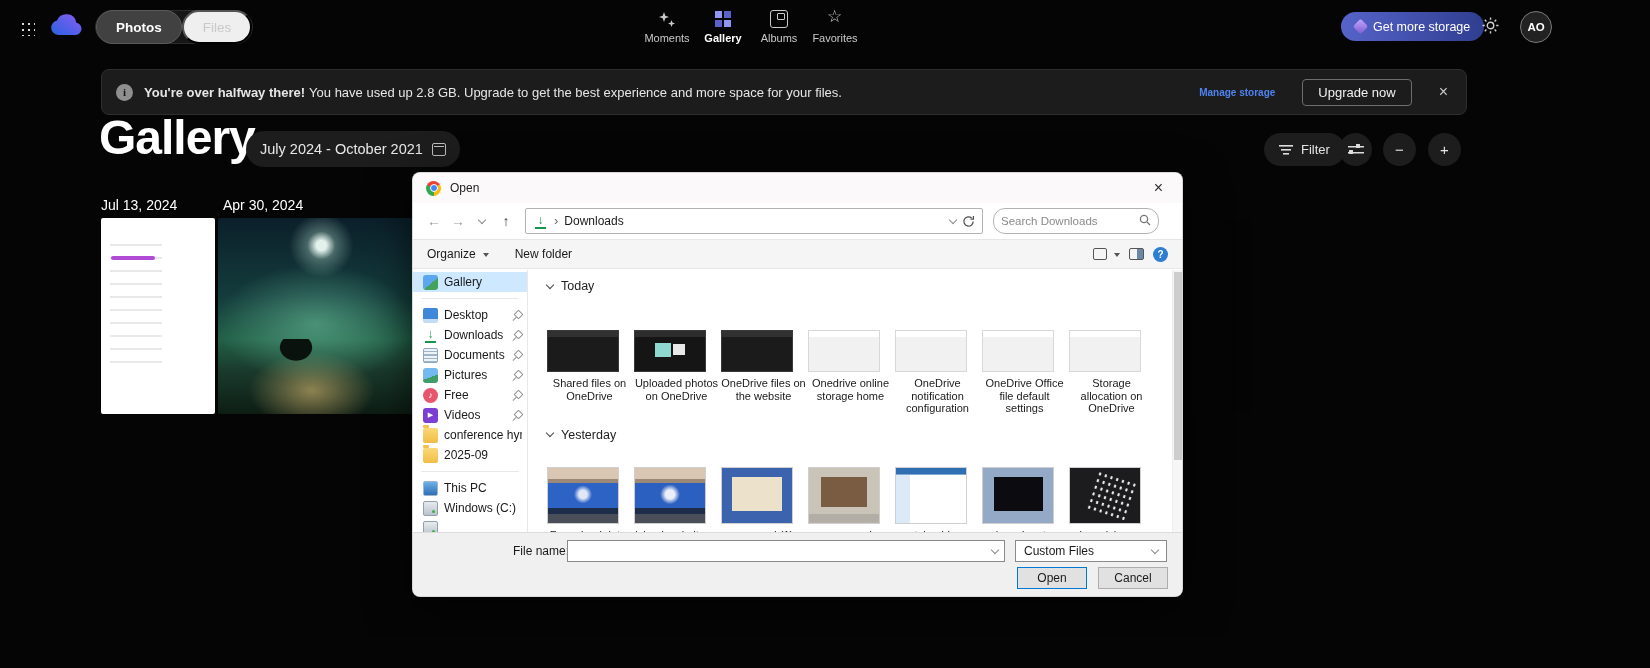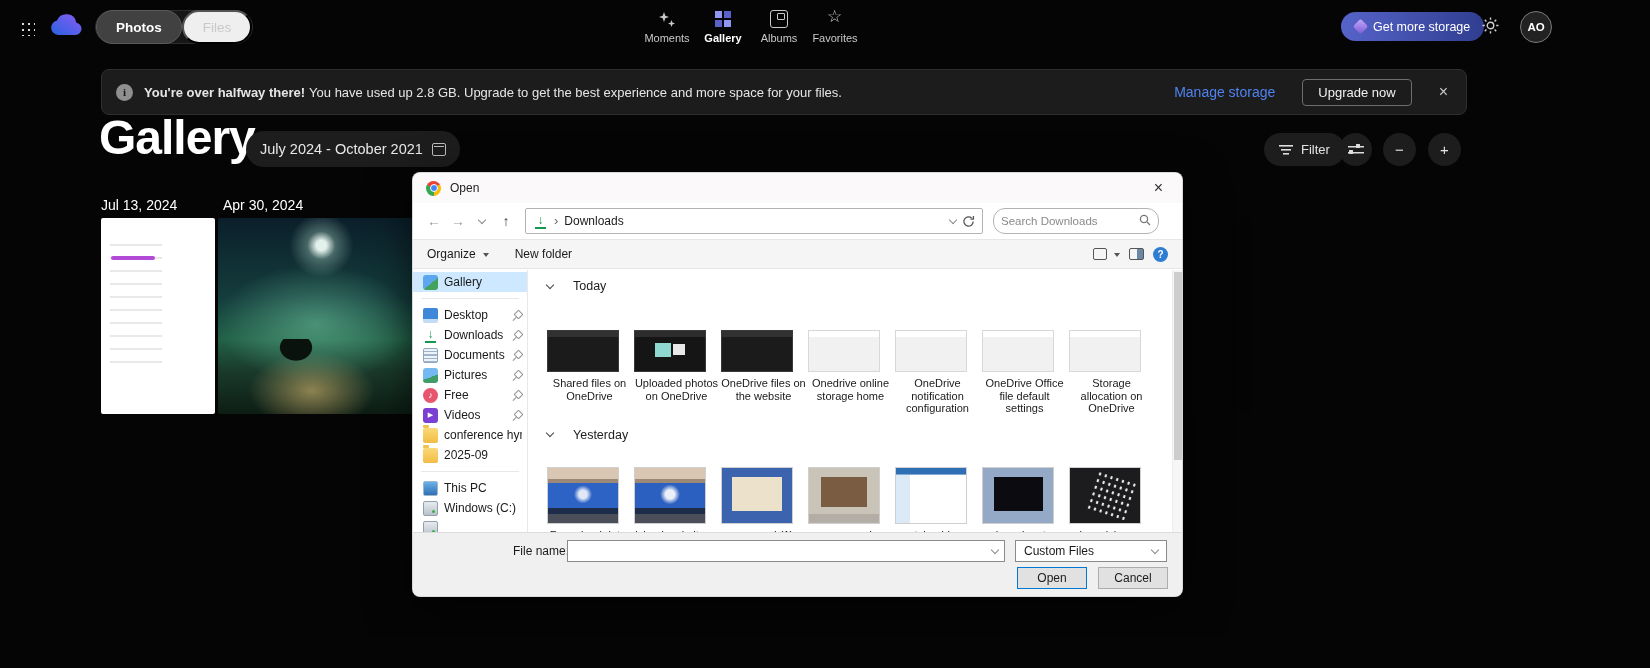--- a/index.html
+++ b/index.html
@@ -29,21 +29,21 @@
   .ic-gem{width:11px;height:11px;background:linear-gradient(135deg,#c3a9fa,#7d5bd6);transform:rotate(45deg);border-radius:2.5px}
   .gear-btn{left:1481px;top:16px;background:none;border:none;cursor:pointer}
   .avatar{left:1520px;top:11px;width:32px;height:32px;border-radius:50%;background:#222;border:1px solid #7a7a7a;color:#fff;font-size:11.5px;font-weight:700;display:flex;align-items:center;justify-content:center;cursor:pointer}
 
   
   .banner{left:101px;top:69px;width:1366px;height:46px;background:#1c1c1c;border:1px solid #2e2e2e;border-radius:8px;display:flex;align-items:center;padding:0 18px 0 14px;gap:11px}
   .info-ic{width:17px;height:17px;border-radius:50%;background:#8f8f8f;color:#161616;font-size:11px;font-weight:700;font-family:"Liberation Serif",serif;display:flex;align-items:center;justify-content:center;flex:none}
   .banner-text{font-size:13px;color:#e6e6e6}
   .banner-text b{font-weight:700;margin-right:4px}
   .spring{flex:1}
-  .manage-link{color:var(--link);font-size:14px;font-weight:400;cursor:pointer;background:none;border:none}
+  .manage-link{color:var(--link);font-size:10px;font-weight:700;cursor:pointer;background:none;border:none}
   .upgrade-btn{border:1px solid #6e6e6e;border-radius:4px;padding:5px 15px;font-size:13px;color:#f0f0f0;background:transparent;cursor:pointer;margin-left:16px}
   .bclose{background:none;border:none;color:#c9c9c9;font-size:16px;margin-left:16px;cursor:pointer;line-height:1}
 
   
   .page-title{left:99px;top:110px;font-size:48px;font-weight:700;color:#fff;letter-spacing:-1px}
   .date-pill{left:246px;top:131px;height:36px;border-radius:18px;background:#1d1d1d;display:flex;align-items:center;gap:9px;padding:0 14px;color:#e8e8e8;font-size:14.5px;cursor:pointer;border:none}
   .ic-cal{width:14px;height:13px;border:1.5px solid #bdbdbd;border-radius:2px;position:relative}
   .ic-cal::before{content:"";position:absolute;left:1px;right:1px;top:2px;height:1.5px;background:#bdbdbd}
   .filter-btn{left:1264px;top:133px;height:33px;border-radius:17px;background:#1d1d1d;display:flex;align-items:center;gap:8px;padding:0 15px;font-size:13px;color:#e3e3e3;cursor:pointer;border:none}
   .ic-filter{width:14px;height:11px;background:linear-gradient(#ddd,#ddd) 0 1px/14px 1.6px no-repeat,linear-gradient(#ddd,#ddd) 2px 5px/10px 1.6px no-repeat,linear-gradient(#ddd,#ddd) 4px 9px/6px 1.6px no-repeat}
@@ -110,21 +110,21 @@
   .ic-pc{background:linear-gradient(#6db1ea,#2f6fb3);border:1.5px solid #9fb6cc;border-radius:2px}
   .ic-drive{background:linear-gradient(#e7ebef,#b9c2cc);border:1px solid #93a0ad;border-radius:2px}
   .ic-drive::before{content:"";position:absolute;right:2px;bottom:2px;width:3px;height:3px;border-radius:50%;background:#3fae49}
   .pin{margin-left:auto;width:11px;height:11px;position:relative;display:none;flex:none;opacity:.8}
   .side-item.haspin .pin{display:block}
   .pin::before{content:"";position:absolute;left:4px;top:1px;width:5px;height:5px;border:1.4px solid #777;border-radius:1px;transform:rotate(45deg)}
   .pin::after{content:"";position:absolute;left:1px;top:8px;width:5px;height:1.4px;background:#777;transform:rotate(135deg)}
   .side-sep{height:1px;background:#e8e8e8;margin:6px 8px 6px 8px}
 
   .dlg-main{flex:1;position:relative;padding:6px 12px 0 19px;overflow:hidden}
-  .group-hdr{display:flex;align-items:center;gap:20px;height:20px;font-size:12.5px;color:#222;cursor:pointer}
+  .group-hdr{display:flex;align-items:center;gap:8px;height:20px;font-size:12.5px;color:#222;cursor:pointer}
   .chev-sm{width:6px;height:6px;border-right:1.5px solid #444;border-bottom:1.5px solid #444;transform:rotate(45deg);margin-top:-3px}
   .tile-row{display:flex}
   .row-t{margin-top:34px}
   .hdr-2{margin-top:10px}
   .row-y{margin-top:22px}
   .tile{width:87px;display:flex;flex-direction:column;cursor:pointer;flex:none}
   .thumb{width:72px;height:42px;margin-bottom:5px;position:relative;flex:none}
   .row-y .thumb{height:57px;border:1px solid #cfcfcf}
   .fname{font-size:11px;line-height:1.15;text-align:center;color:#1a1a1a;max-width:85px}
   .row-y .fname{white-space:nowrap;overflow:hidden;max-width:82px}

